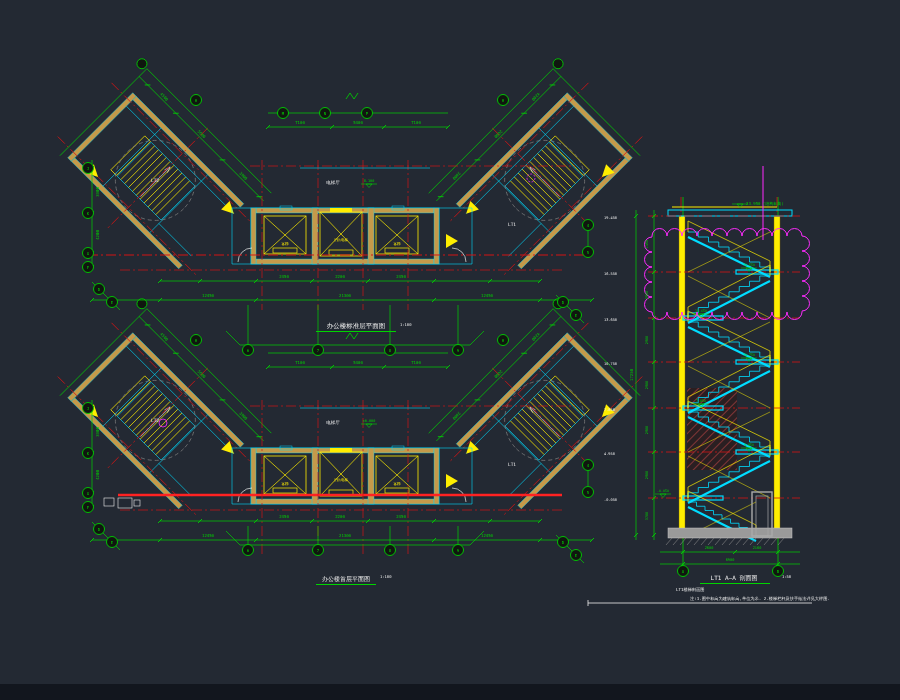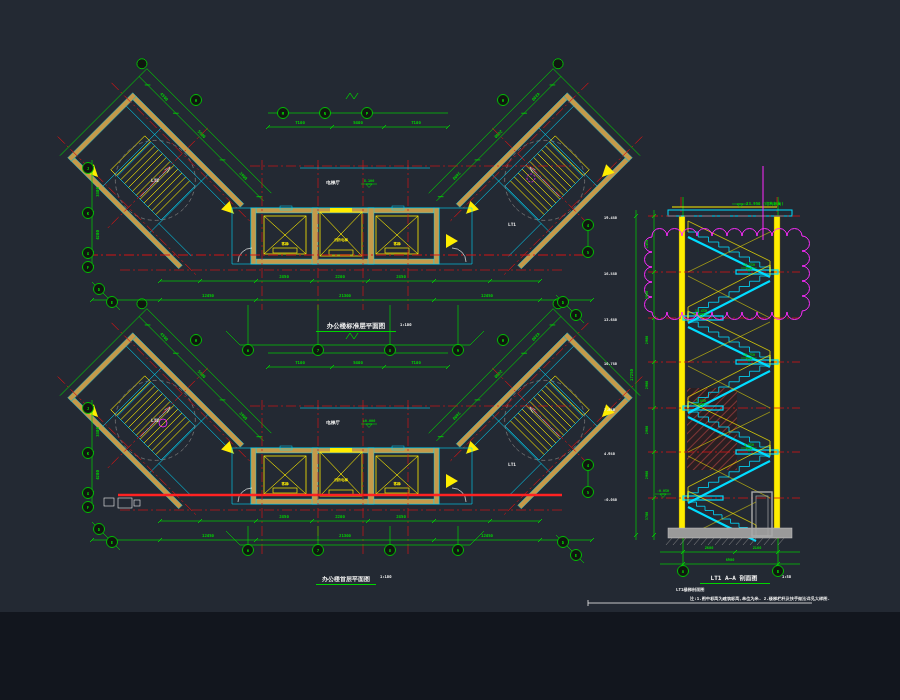--- a/index.html
+++ b/index.html
@@ -1,16 +1,16 @@
 <!DOCTYPE html>
 <html><head>
 <meta charset="utf-8">
 <style>
   html,body{margin:0;padding:0;background:#12161e;}
-  #stage{width:900px;height:612px;position:relative;overflow:hidden;font-weight:bold;}
+  #stage{width:900px;height:684px;position:relative;overflow:hidden;}
   svg{display:block;}
   text{font-family:"DejaVu Sans Mono","DejaVu Sans",monospace;}
 </style>
 </head>
 <body>
 
 <div id="stage">
 <svg id="cad" width="900" height="700" viewBox="0 0 900 700">
 
   <defs>

